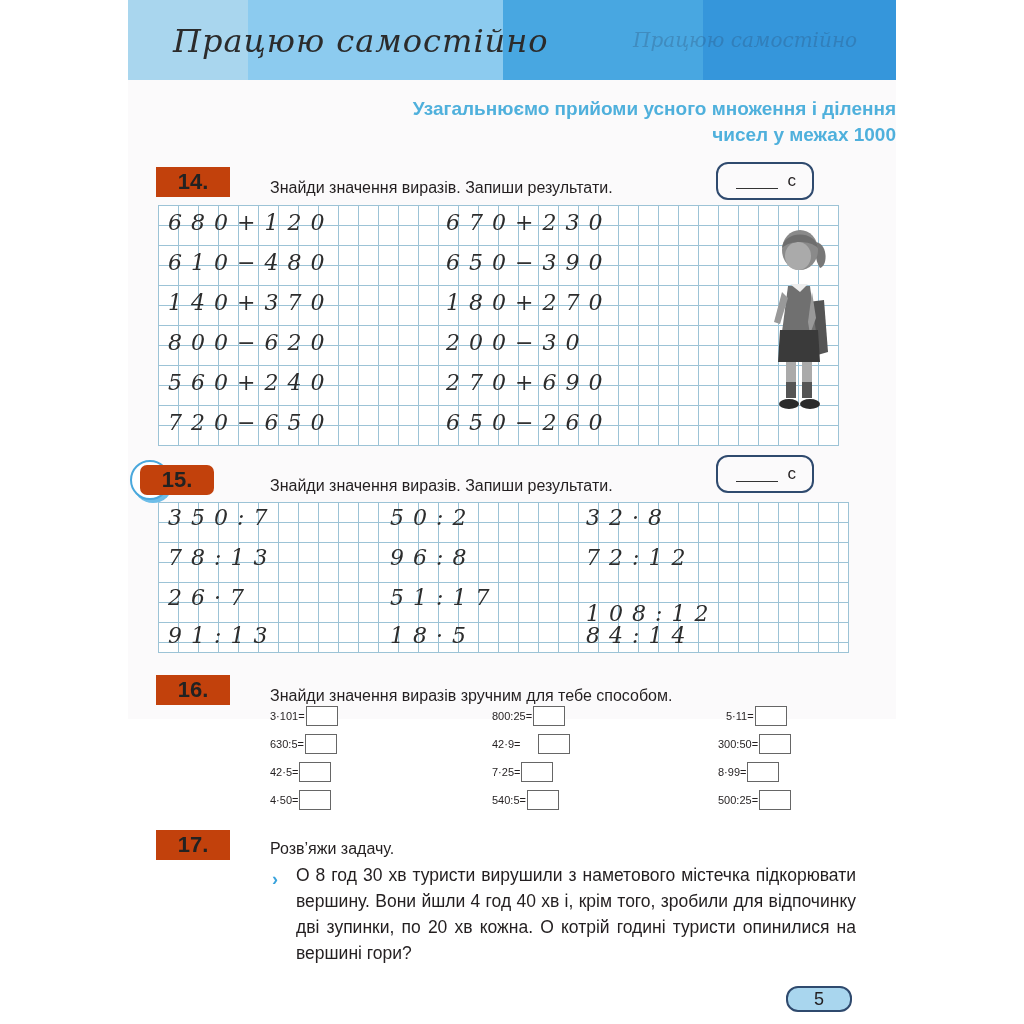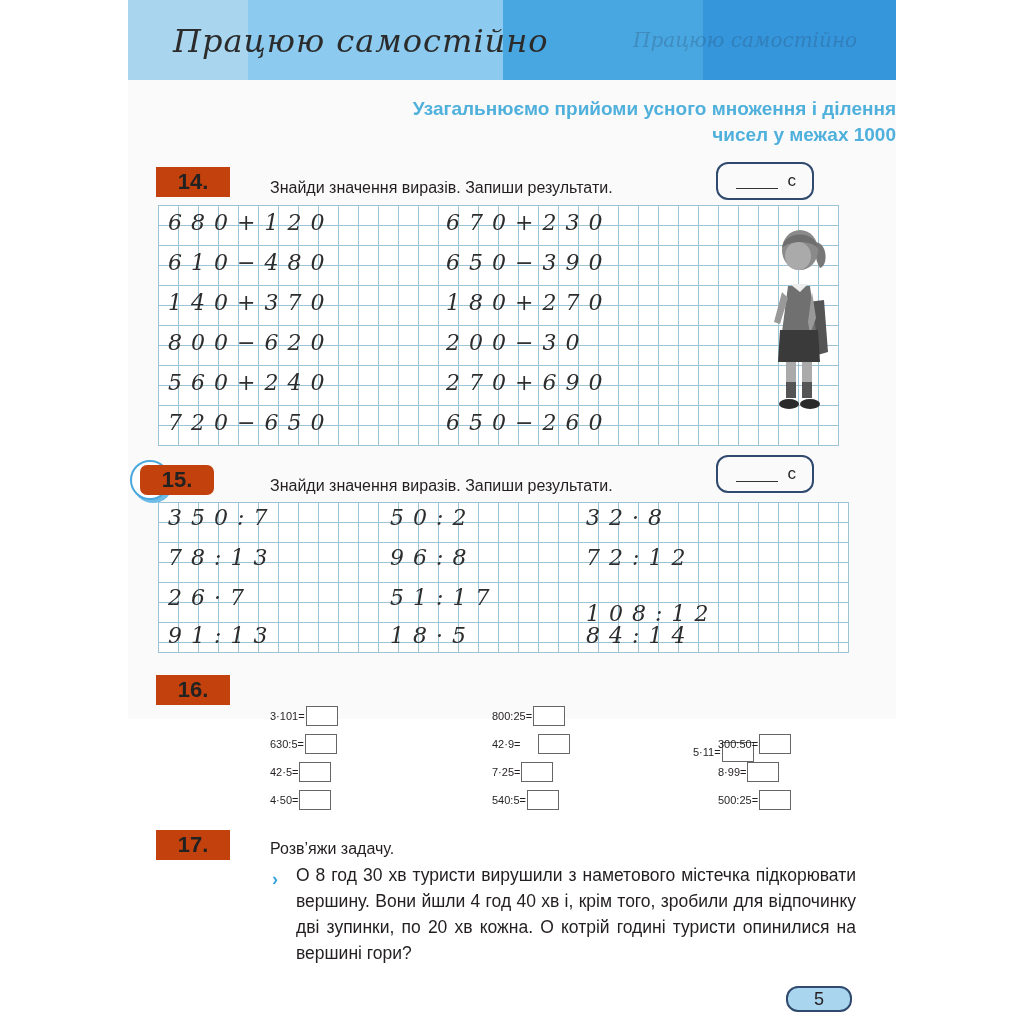--- a/index.html
+++ b/index.html
@@ -108,20 +108,21 @@
   <div class="hw" style="left:262px;top:545px;">96:8</div>
   <div class="hw" style="left:262px;top:585px;">51:17</div>
   <div class="hw" style="left:262px;top:623px;">18·5</div>
 
   <div class="hw" style="left:458px;top:505px;">32·8</div>
   <div class="hw" style="left:458px;top:545px;">72:12</div>
   <div class="hw" style="left:458px;top:585px;margin-top:16px;">108:12</div>
   <div class="hw" style="left:458px;top:623px;">84:14</div>
 
   <div class="ex-num" style="left:28px;top:675px;">16.</div>
+  <div class="ex-text" style="left:142px;top:679px;">Знайди значення виразів зручним для тебе способом.</div>
 
   <div class="expr16" style="left:142px;top:706px;">
       <span>3·101=</span>
       <span class="answer-box"></span>
     </div>
   <div class="expr16" style="left:142px;top:734px;">
       <span>630:5=</span>
       <span class="answer-box"></span>
     </div>
   <div class="expr16" style="left:142px;top:762px;">
@@ -143,21 +144,21 @@
     </div>
   <div class="expr16" style="left:364px;top:762px;">
       <span>7·25=</span>
       <span class="answer-box"></span>
     </div>
   <div class="expr16" style="left:364px;top:790px;">
       <span>540:5=</span>
       <span class="answer-box"></span>
     </div>
 
-  <div class="expr16" style="left:565px;top:706px;margin-top:36px;">
+  <div class="expr16" style="left:598px;top:706px;">
       <span>5·11=</span>
       <span class="answer-box"></span>
     </div>
   <div class="expr16" style="left:590px;top:734px;">
       <span>300:50=</span>
       <span class="answer-box"></span>
     </div>
   <div class="expr16" style="left:590px;top:762px;">
       <span>8·99=</span>
       <span class="answer-box"></span>

